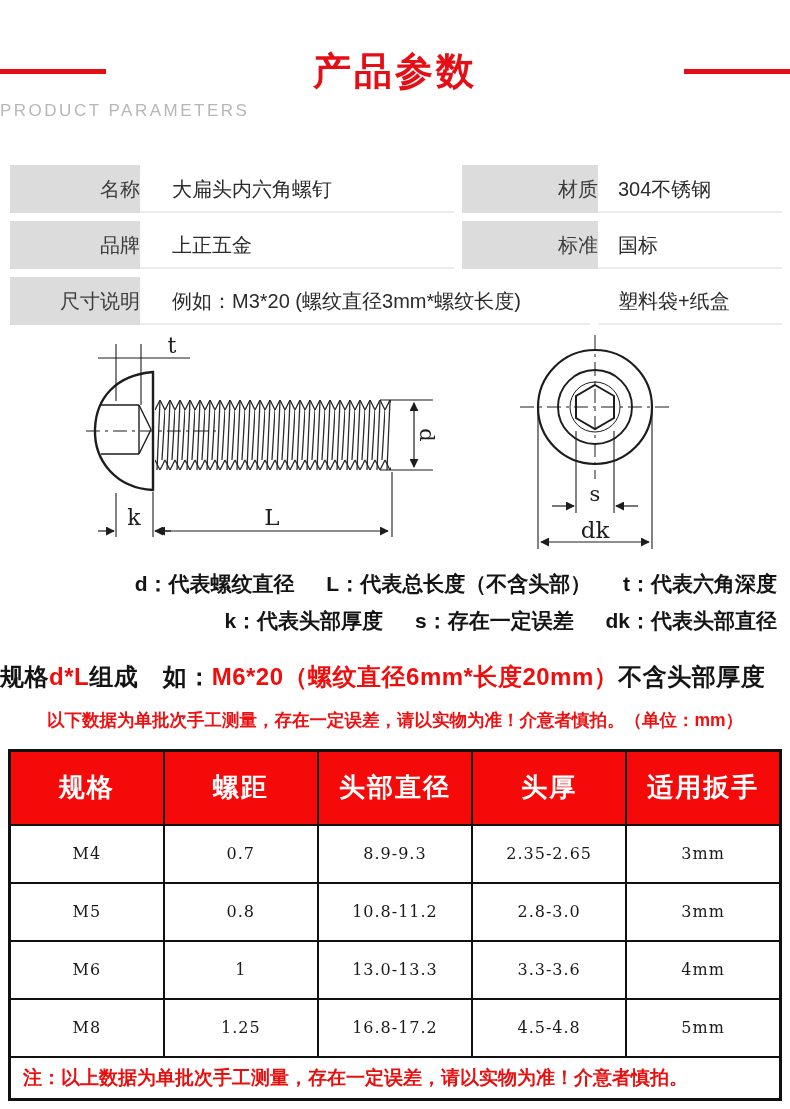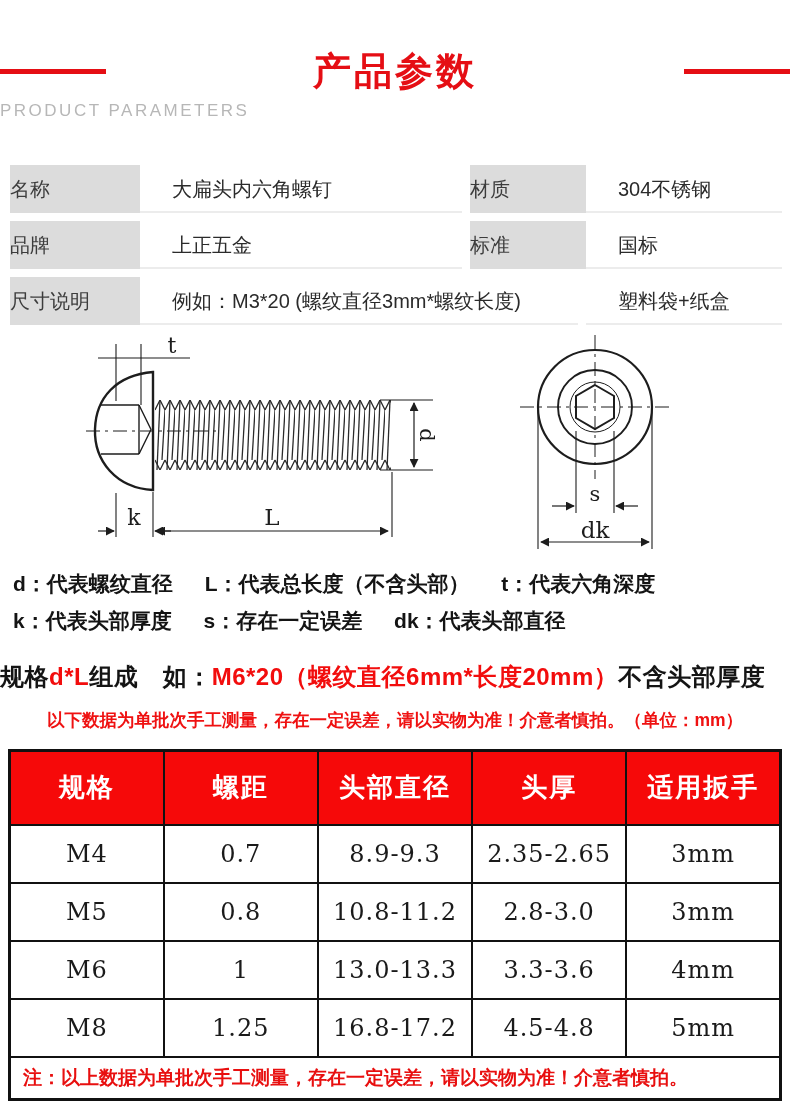--- a/index.html
+++ b/index.html
@@ -10,52 +10,52 @@
   }
   
   .title-row{display:flex;align-items:center;justify-content:space-between;gap:26px;padding-top:50px;}
   .title-line{width:106px;height:5px;background:#e50e14;}
   .title-text{font-size:38px;font-weight:bold;color:#e50e14;letter-spacing:3px;line-height:1.15;}
   .subtitle{text-align:left;color:#b7b7b7;font-size:17px;letter-spacing:2.5px;margin-top:7px;}
 
   
   .info-table{margin:44px 8px 0 10px;}
   .info-row{display:flex;height:48px;line-height:48px;margin-bottom:8px;font-size:20px;}
-  .cell-label{background:#dcdcdc;text-align:left;color:#3c3c3c;}
+  .cell-label{background:#dcdcdc;text-align:right;color:#3c3c3c;}
   .cell-label.l1{width:130px;}
-  .cell-label.l2{width:116px;}
+  .cell-label.l2{width:136px;}
   .cell-value{background:#fff;border-bottom:2px solid #ececec;color:#2b2b2b;}
   .cell-value.v1{flex:1;padding-left:32px;}
-  .cell-value.v2{width:164px;padding-left:32px;}
+  .cell-value.v2{width:164px;padding-left:20px;}
   .cell-gap{width:8px;}
 
   
   .diagram{display:block;margin:0;}
   .diagram text{font-family:"DejaVu Serif",serif;fill:#1d1d1d;}
 
   
-  .legend{text-align:left;font-weight:bold;color:#141414;font-size:21px;margin-top:8px;}
+  .legend{text-align:right;font-weight:bold;color:#141414;font-size:21px;margin-top:8px;padding-left:36px;}
   .legend .legend-line{margin:9px 0;}
   .legend .legend-item{margin:0 13px;}
   .formula{ text-align:left;font-weight:bold;font-size:24px;color:#141414;margin-top:26px;letter-spacing:0.5px;}
   .formula .red{color:#f20d0d;}
   .warning{ text-align:center;font-weight:bold;font-size:17.5px;color:#ef1111;margin-top:15px;}
 
   
   .spec-table{
     width:774px;margin:17px 8px 0 8px;border-collapse:collapse;table-layout:fixed;
     border:3px solid #111;
   }
   .spec-table th{
     background:#f60909;color:#fff;font-size:26px;font-weight:bold;
     height:70px;border:2px solid #111;letter-spacing:2px;
   }
   .spec-table td{
     height:54px;border:2px solid #111;text-align:center;
-    font-family:"DejaVu Serif",serif;font-size:24px;color:#1a1a1a;letter-spacing:1px;
+    font-family:"DejaVu Serif",serif;font-size:16px;color:#1a1a1a;letter-spacing:1px;
   }
   .spec-table td.note-cell{
     text-align:left;color:#e80f0f;font-weight:bold;font-size:19px;
     font-family:"Liberation Sans",sans-serif;height:36px;padding:2px 4px 2px 12px;letter-spacing:0;
   }
 </style>
 </head>
 <body>
 
 <div class="title-row">

